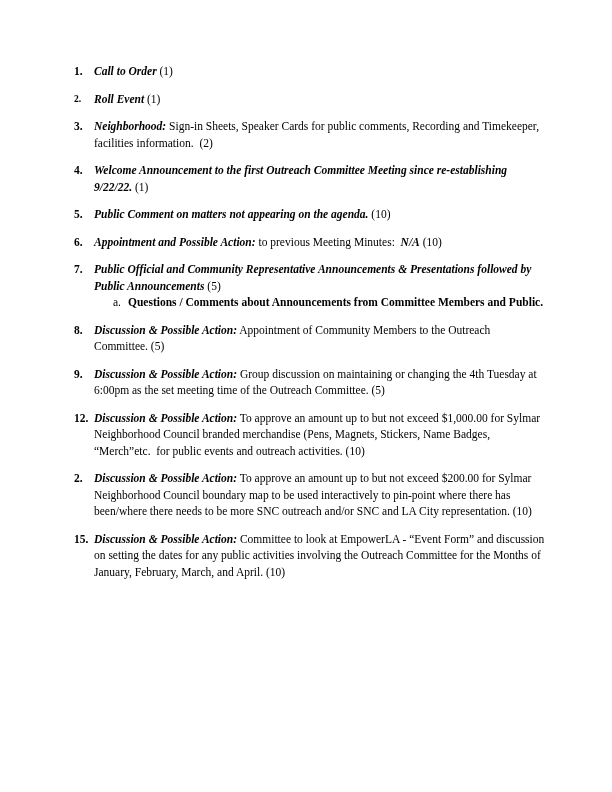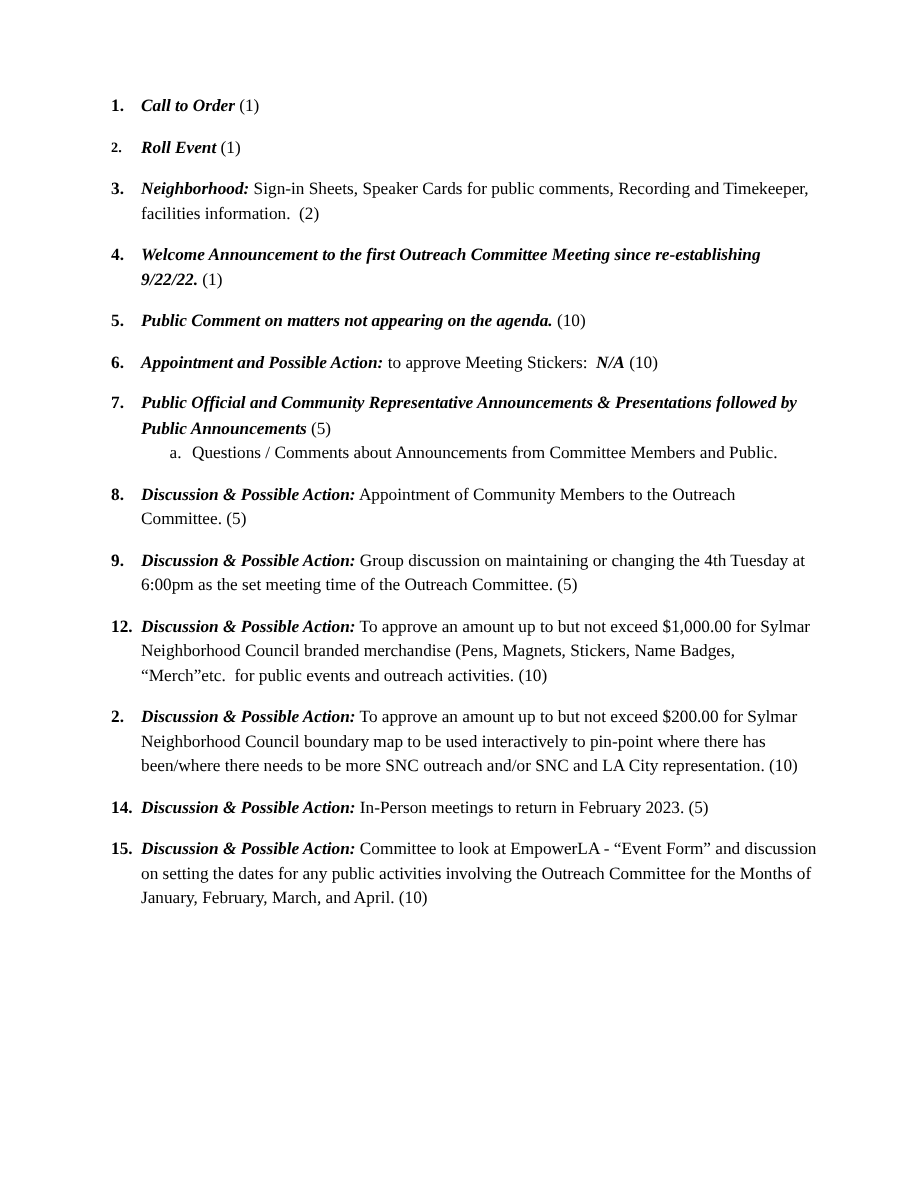--- a/index.html
+++ b/index.html
@@ -48,20 +48,21 @@
     display: flex;
     align-items: flex-start;
     padding-left: 19px;
     white-space: pre-wrap;
   }
   .sub-letter {
     flex: 0 0 15px;
   }
   .sub-text {
     flex: 1 1 auto;
+    font-weight: bold;
   }
 </style>
 </head>
 <body>
 
 <div class="page">
   <div class="agenda">
       <div class="item">
         <span class="num">1.</span>
         <div class="body"><span class="seg-b">Call to Order</span><span class="seg-r"> (1)</span></div>
@@ -77,21 +78,21 @@
       <div class="item">
         <span class="num">4.</span>
         <div class="body"><span class="seg-b">Welcome Announcement to the first Outreach Committee Meeting since re-establishing 9/22/22.</span><span class="seg-r"> (1)</span></div>
       </div>
       <div class="item">
         <span class="num">5.</span>
         <div class="body"><span class="seg-b">Public Comment on matters not appearing on the agenda.</span><span class="seg-r"> (10)</span></div>
       </div>
       <div class="item">
         <span class="num">6.</span>
-        <div class="body"><span class="seg-b">Appointment and Possible Action:</span><span class="seg-r"> to approve Meeting Stickers:  </span><span class="seg-b">N/A</span><span class="seg-r"> (10)</span></div>
+        <div class="body"><span class="seg-b">Appointment and Possible Action:</span><span class="seg-r"> to previous Meeting Minutes:  </span><span class="seg-b">N/A</span><span class="seg-r"> (10)</span></div>
       </div>
       <div class="item">
         <span class="num">7.</span>
         <div class="body"><span class="seg-b">Public Official and Community Representative Announcements &amp; Presentations followed by Public Announcements</span><span class="seg-r"> (5)</span><div class="sub"><span class="sub-letter">a.</span><span class="sub-text">Questions / Comments about Announcements from Committee Members and Public.</span></div></div>
       </div>
       <div class="item">
         <span class="num">8.</span>
         <div class="body"><span class="seg-b">Discussion &amp; Possible Action:</span><span class="seg-r"> Appointment of Community Members to the Outreach Committee. (5)</span></div>
       </div>
       <div class="item">
@@ -100,21 +101,17 @@
       </div>
       <div class="item">
         <span class="num">12.</span>
         <div class="body"><span class="seg-b">Discussion &amp; Possible Action:</span><span class="seg-r"> To approve an amount up to but not exceed $1,000.00 for Sylmar Neighborhood Council branded merchandise (Pens, Magnets, Stickers, Name Badges, “Merch”etc.  for public events and outreach activities. (10)</span></div>
       </div>
       <div class="item">
         <span class="num">2.</span>
         <div class="body"><span class="seg-b">Discussion &amp; Possible Action:</span><span class="seg-r"> To approve an amount up to but not exceed $200.00 for Sylmar Neighborhood Council boundary map to be used interactively to pin-point where there has been/where there needs to be more SNC outreach and/or SNC and LA City representation. (10)</span></div>
       </div>
       <div class="item">
-        <span class="num">14.</span>
-        <div class="body"><span class="seg-b">Discussion &amp; Possible Action:</span><span class="seg-r"> In-Person meetings to return in February 2023. (5)</span></div>
-      </div>
-      <div class="item">
         <span class="num">15.</span>
         <div class="body"><span class="seg-b">Discussion &amp; Possible Action:</span><span class="seg-r"> Committee to look at EmpowerLA - “Event Form” and discussion on setting the dates for any public activities involving the Outreach Committee for the Months of January, February, March, and April. (10)</span></div>
       </div>
     </div>
 </div>
 
 </body></html>

